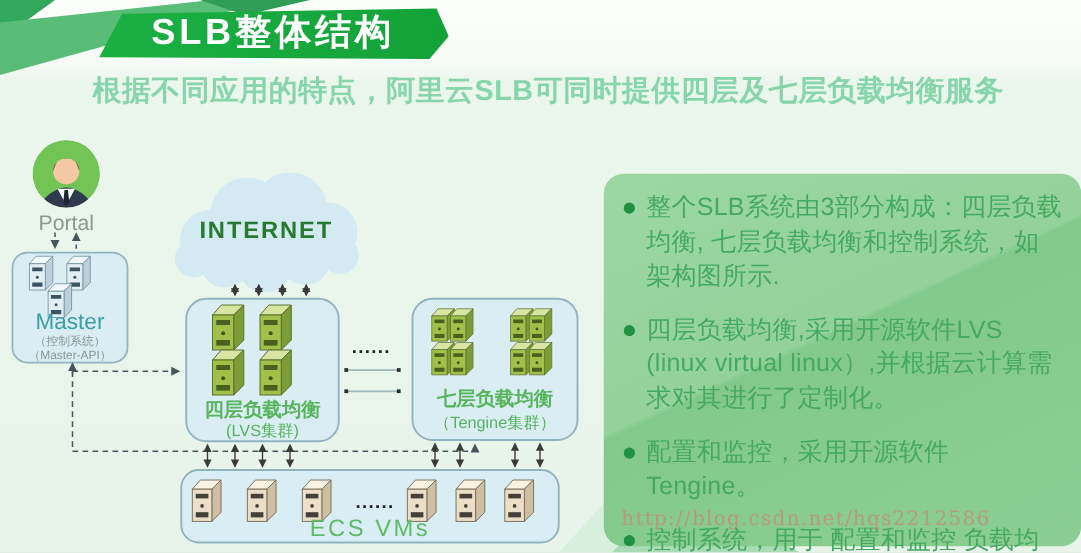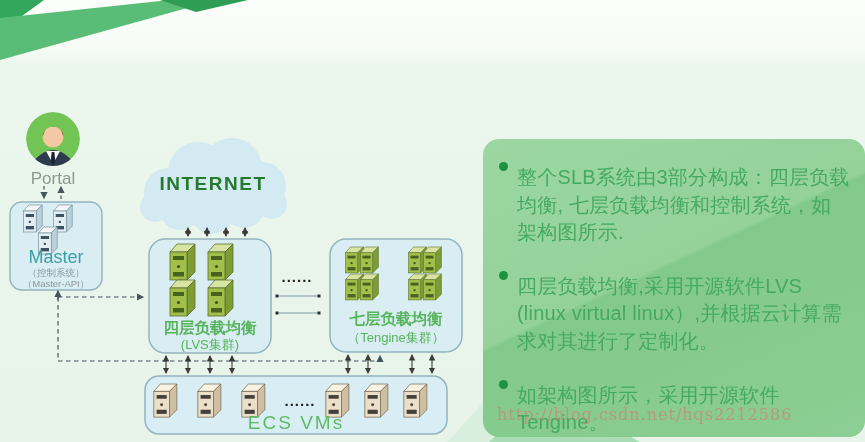--- a/index.html
+++ b/index.html
@@ -29,21 +29,21 @@
     box-sizing:border-box;padding:14px 14px 6px 16px;
     background:linear-gradient(155deg,#9cd7a2 0%,#94d29a 44%,#83c98b 45%,#8cce93 100%);
     border-radius:16px;
   }
   .bullet{display:flex;margin-bottom:15px;}
   .b-dot{
     flex:0 0 auto;width:9px;height:9px;border-radius:50%;
     background:#1f9241;margin:9px 9px 0 0;
   }
   .b-text{
-    color:#44aa60;font-size:20px;line-height:1.38;letter-spacing:0.2px;margin-top:11px;
+    color:#44aa60;font-size:20px;line-height:1.38;letter-spacing:0.2px;
   }
   .watermark{
     position:absolute;left:497px;top:405px;z-index:3;
     font-family:"DejaVu Serif",serif;font-size:16px;letter-spacing:1px;
     color:rgba(224,112,112,0.55);white-space:nowrap;
   }
 </style>
 </head>
 <body>
 
@@ -210,34 +210,38 @@
       <use href="#srv-b" transform="translate(196,384) scale(0.92)"></use>
       <use href="#srv-b" transform="translate(240,384) scale(0.92)"></use>
       <text x="300" y="406" text-anchor="middle" font-size="15" font-weight="bold" fill="#222222" letter-spacing="1">......</text>
       <use href="#srv-b" transform="translate(324,384) scale(0.92)"></use>
       <use href="#srv-b" transform="translate(363,384) scale(0.92)"></use>
       <use href="#srv-b" transform="translate(402,384) scale(0.92)"></use>
       <text x="296" y="429" text-anchor="middle" font-size="19" fill="#5eba66" letter-spacing="2">ECS VMs</text>
     </g>
   </svg>
 
-
+  <div class="banner">
+    <span>SLB整体结构</span>
+  </div>
+
+  <div class="subtitle">根据不同应用的特点，阿里云SLB可同时提供四层及七层负载均衡服务</div>
 
   <div class="panel">
     <div class="bullet">
       <span class="b-dot"></span>
       <span class="b-text">整个SLB系统由3部分构成：四层负载均衡, 七层负载均衡和控制系统，如架构图所示.</span>
     </div>
     <div class="bullet">
       <span class="b-dot"></span>
       <span class="b-text">四层负载均衡,采用开源软件LVS (linux virtual linux）,并根据云计算需求对其进行了定制化。</span>
     </div>
     <div class="bullet">
       <span class="b-dot"></span>
-      <span class="b-text">如架构图所示，采用开源软件Tengine。</span>
+      <span class="b-text">配置和监控，采用开源软件Tengine。</span>
     </div>
     <div class="bullet">
       <span class="b-dot"></span>
       <span class="b-text">控制系统，用于 配置和监控 负载均衡系统。</span>
     </div>
   </div>
 
   <div class="watermark">http://blog.csdn.net/hqs2212586</div>
 
 </div>

